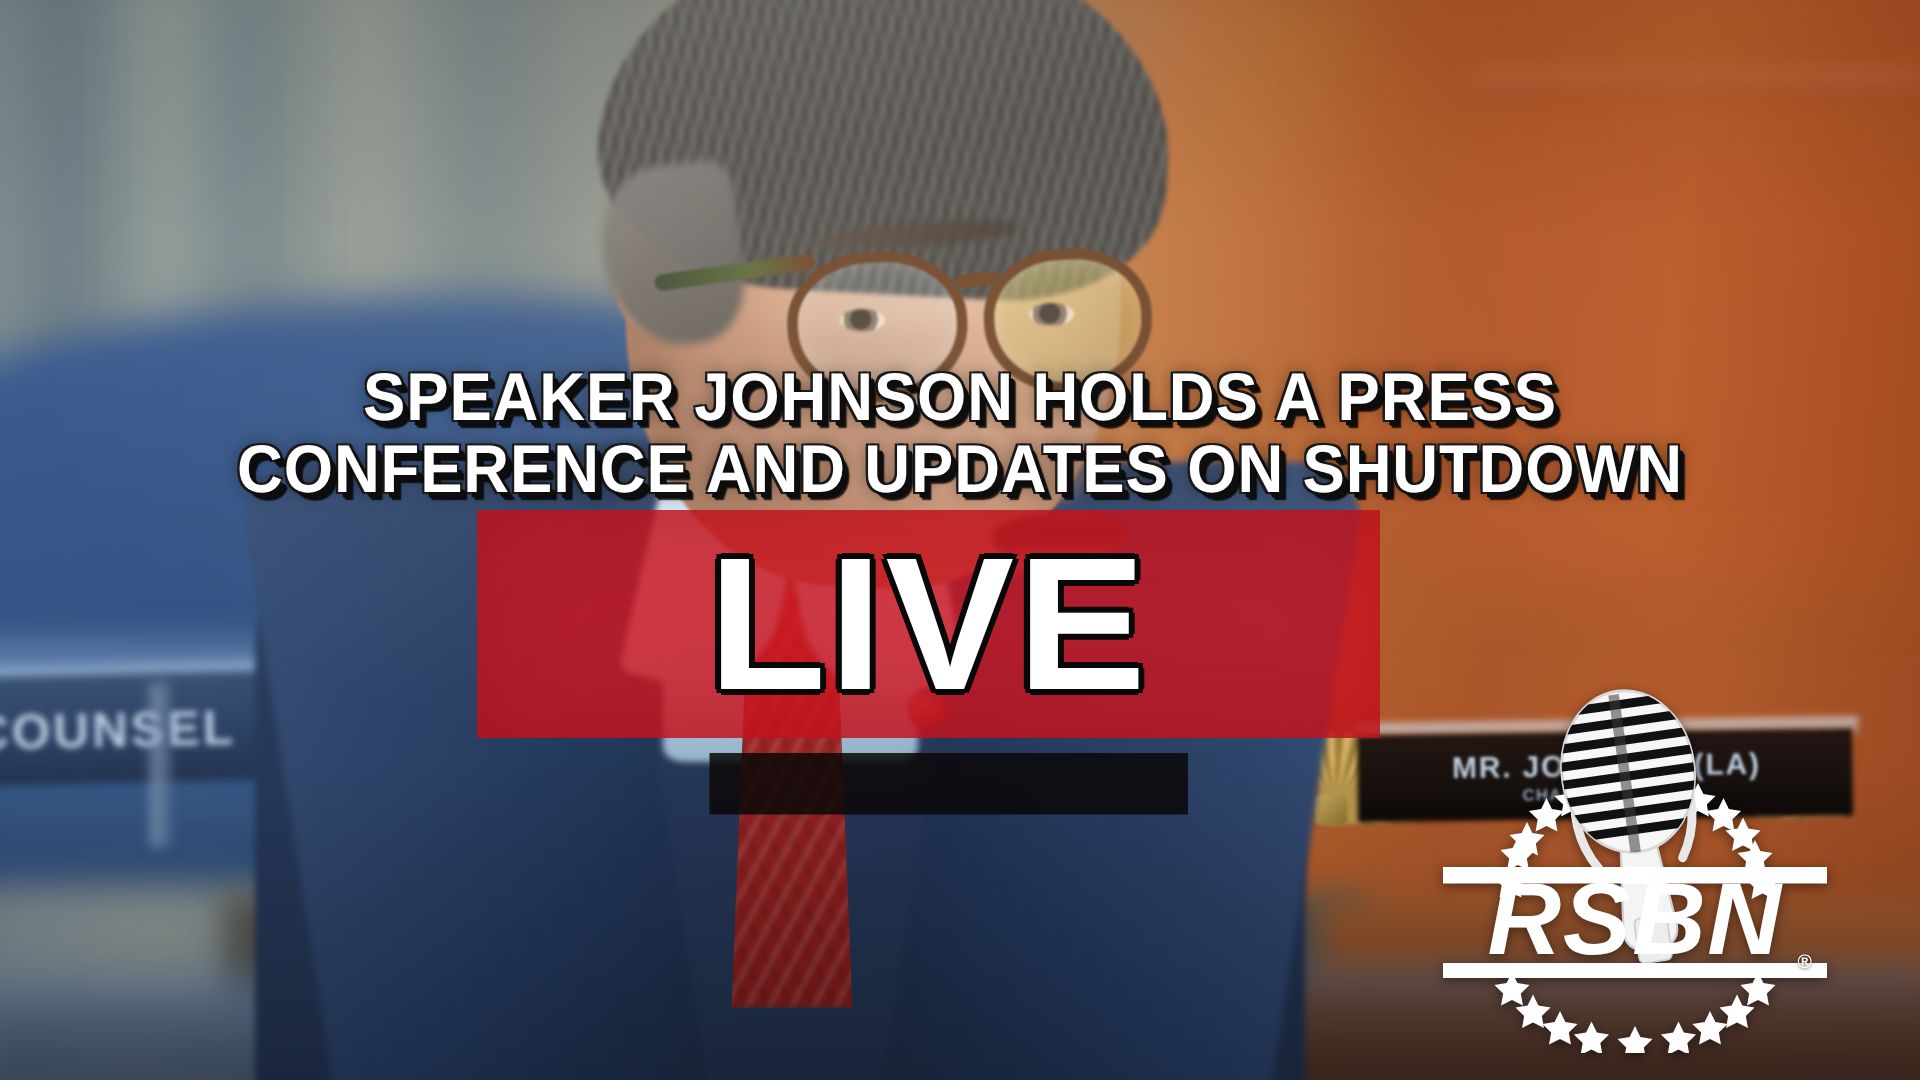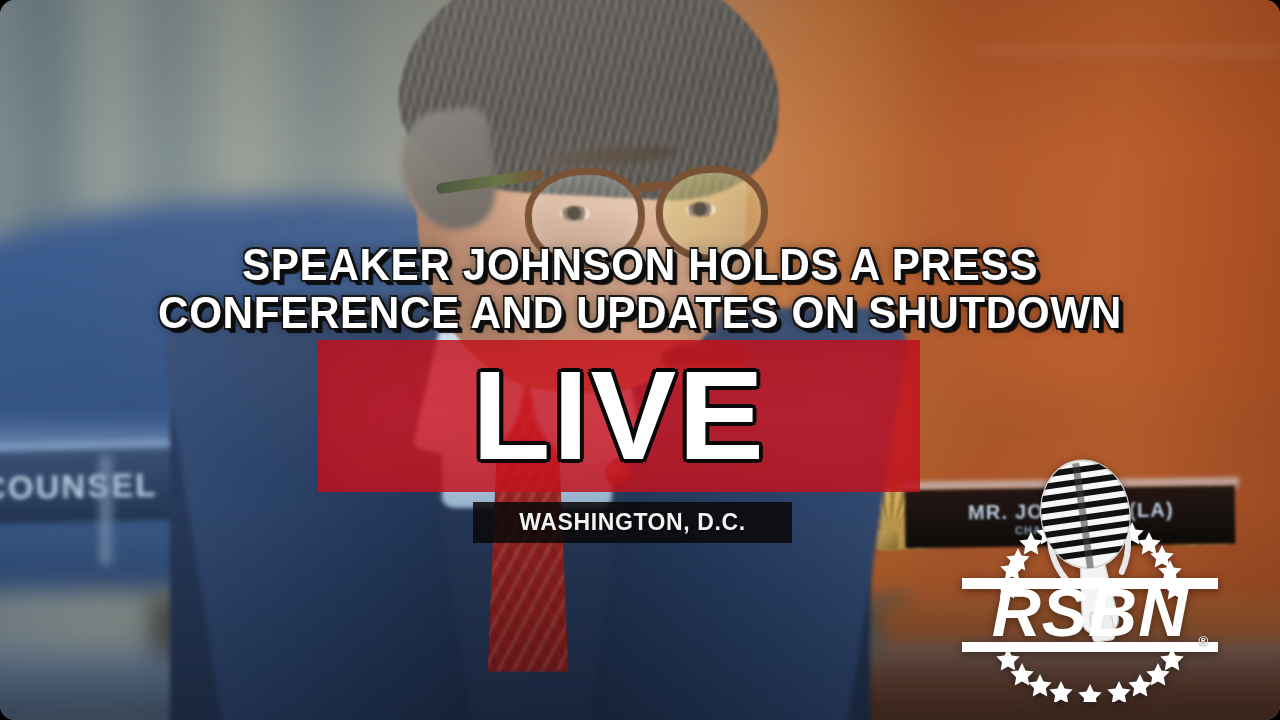--- a/index.html
+++ b/index.html
@@ -9,21 +9,20 @@
     font-family:"Liberation Sans", sans-serif;
     width:1280px; height:720px;
     overflow:hidden;
   }
 
   .stage{
     position:relative;
     width:1280px; height:720px;
     overflow:hidden;
     background:#7a3a22;
-    border-radius:15px;
   }
 
   
   .photo{ position:absolute; inset:0; overflow:hidden; }
 
   
   .bg-base{
     position:absolute; inset:-40px;
     background:
       linear-gradient(100deg,
@@ -510,21 +509,20 @@
 
   <div class="title">
     <span class="title-line">SPEAKER JOHNSON HOLDS A PRESS</span>
     <span class="title-line">CONFERENCE AND UPDATES ON SHUTDOWN</span>
   </div>
 
   <div class="live-box"></div>
   <div class="live-text">LIVE</div>
 
   <div class="loc-box"></div>
-  <div class="loc-text">WASHINGTON, D.C.</div>
 
   <div class="logo">
     <svg viewBox="0 0 260 250" xmlns="http://www.w3.org/2000/svg">
       <defs>
         <clipPath id="micclip">
           <ellipse cx="130" cy="62" rx="44" ry="54"></ellipse>
         </clipPath>
       </defs>
 
       <g fill="#ffffff">

